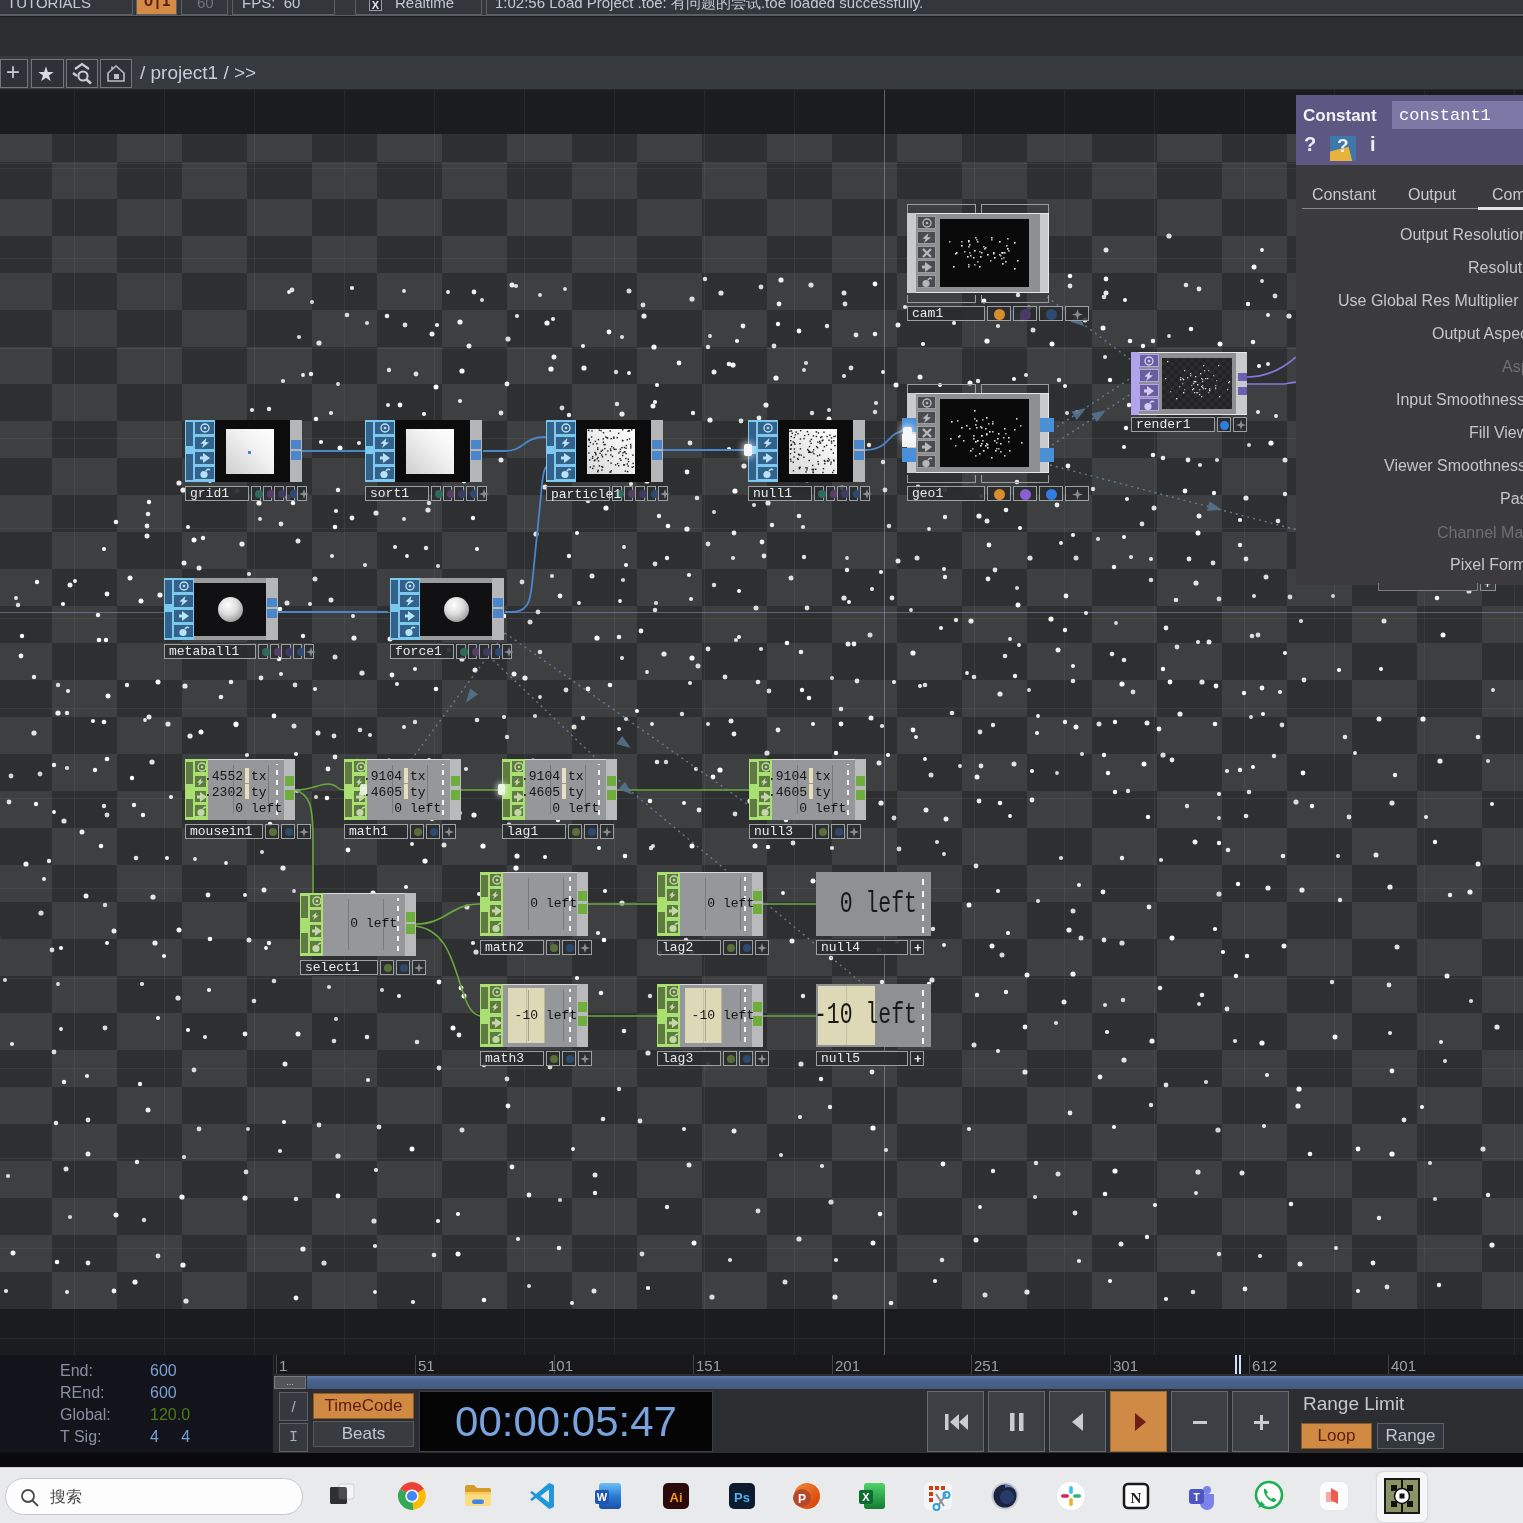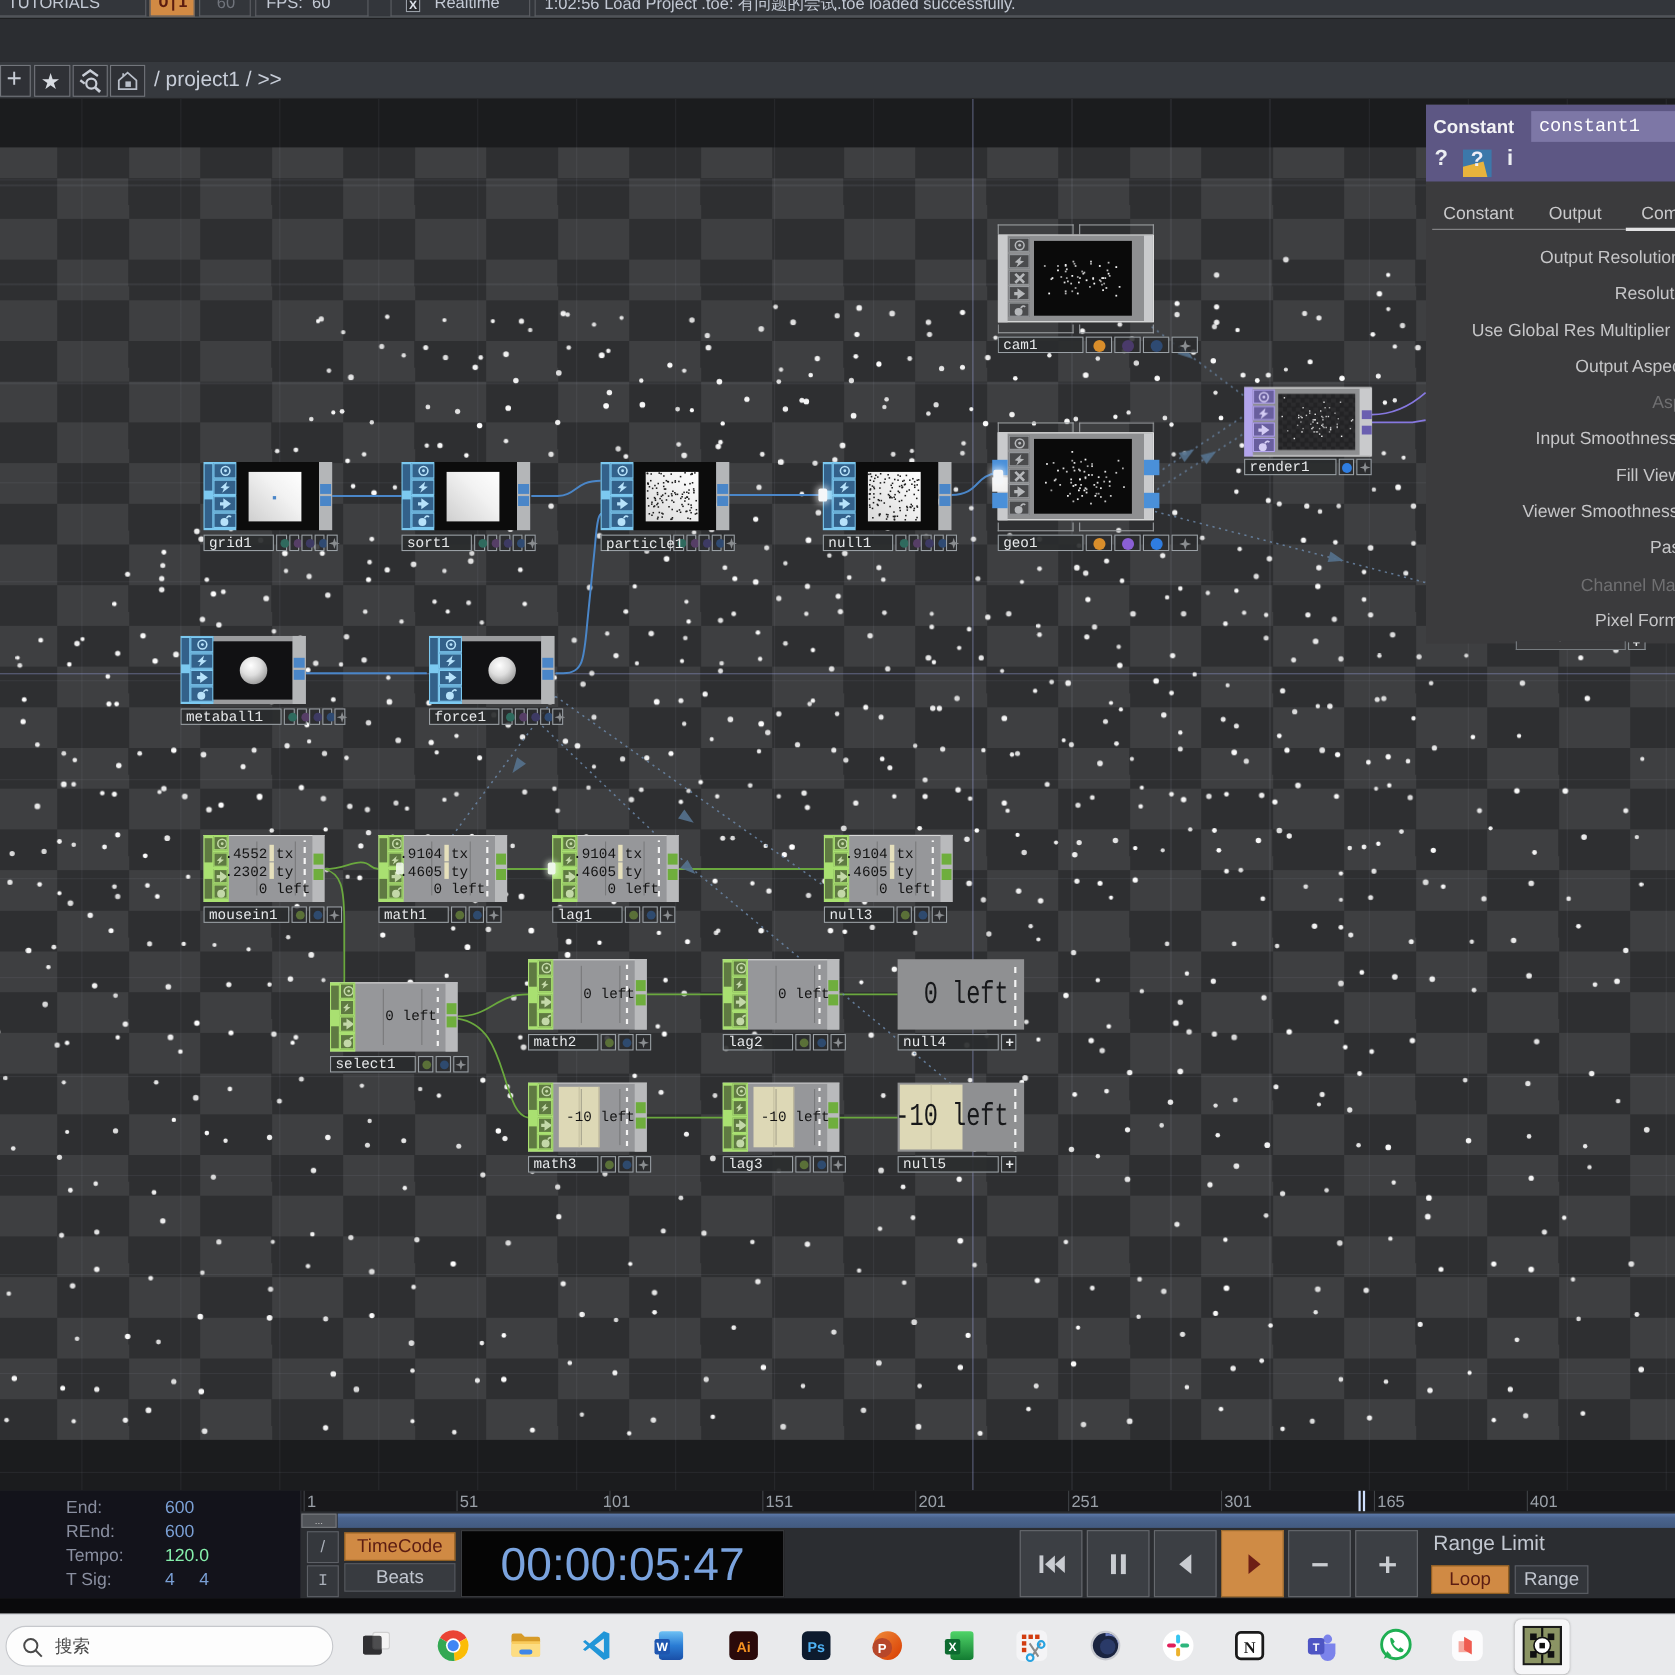--- a/index.html
+++ b/index.html
@@ -2574,42 +2574,42 @@
   </div>
 <div class="abs" style="left:1480px;top:584px;width:16px;height:7px;background:#3a3a3c;border:1px solid #8a9095;border-top:none;overflow:hidden">
     <div class="abs" style="left:3px;top:-7px;color:#e8eaec;font-size:12px;font-weight:bold">+</div>
   </div>
 <div class="abs" style="left:0;top:1355px;width:1523px;height:112px;background:#2b2d31">
     <div class="abs" style="left:0;top:0;width:273px;height:98px;background:#13131b">
       <div class="abs" style="left:60px;top:7px;font-size:16px;color:#8a8fa0">End:</div>
       <div class="abs" style="left:150px;top:7px;font-size:16px;color:#7a9fd4">600</div>
       <div class="abs" style="left:60px;top:29px;font-size:16px;color:#8a8fa0">REnd:</div>
       <div class="abs" style="left:150px;top:29px;font-size:16px;color:#7a9fd4">600</div>
-      <div class="abs" style="left:60px;top:51px;font-size:16px;color:#8a8fa0">Tempo:</div>
-      <div class="abs" style="left:150px;top:51px;font-size:16px;color:#86efac">120.0</div>
+      <div class="abs" style="left:60px;top:51px;font-size:16px;color:#8a8fa0">Global:</div>
+      <div class="abs" style="left:150px;top:51px;font-size:16px;color:#4d7c0f">120.0</div>
       <div class="abs" style="left:60px;top:73px;font-size:16px;color:#8a8fa0">T Sig:</div>
       <div class="abs" style="left:150px;top:73px;font-size:16px;color:#7a9fd4">4 &nbsp; &nbsp; 4</div>
     </div>
     <div class="abs" style="left:274px;top:0;width:1249px;height:19px;background:#18181b;overflow:hidden">
       <div class="abs" style="left:2px;top:0;width:1px;height:19px;background:#3f4246"></div>
       <div class="abs" style="left:5px;top:2px;font-size:15px;color:#9aa0a8">1</div>
       <div class="abs" style="left:141px;top:0;width:1px;height:19px;background:#3f4246"></div>
       <div class="abs" style="left:144px;top:2px;font-size:15px;color:#9aa0a8">51</div>
       <div class="abs" style="left:280px;top:0;width:1px;height:19px;background:#3f4246"></div>
       <div class="abs" style="left:274px;top:2px;font-size:15px;color:#9aa0a8">101</div>
       <div class="abs" style="left:419px;top:0;width:1px;height:19px;background:#3f4246"></div>
       <div class="abs" style="left:422px;top:2px;font-size:15px;color:#9aa0a8">151</div>
       <div class="abs" style="left:558px;top:0;width:1px;height:19px;background:#3f4246"></div>
       <div class="abs" style="left:561px;top:2px;font-size:15px;color:#9aa0a8">201</div>
       <div class="abs" style="left:697px;top:0;width:1px;height:19px;background:#3f4246"></div>
       <div class="abs" style="left:700px;top:2px;font-size:15px;color:#9aa0a8">251</div>
       <div class="abs" style="left:836px;top:0;width:1px;height:19px;background:#3f4246"></div>
       <div class="abs" style="left:839px;top:2px;font-size:15px;color:#9aa0a8">301</div>
       <div class="abs" style="left:975px;top:0;width:1px;height:19px;background:#3f4246"></div>
-      <div class="abs" style="left:978px;top:2px;font-size:15px;color:#9aa0a8">165</div>
+      <div class="abs" style="left:978px;top:2px;font-size:15px;color:#9aa0a8">612</div>
       <div class="abs" style="left:1114px;top:0;width:1px;height:19px;background:#3f4246"></div>
       <div class="abs" style="left:1117px;top:2px;font-size:15px;color:#9aa0a8">401</div>
       <div class="abs" style="left:961px;top:0;width:2px;height:19px;background:#cfe0ff"></div>
       <div class="abs" style="left:965px;top:0;width:2px;height:19px;background:#cfe0ff"></div>
     </div>
     <div class="abs" style="left:274px;top:21px;width:32px;height:13px;background:#515459;border:1px solid #77797e;color:#c8c8c8;font-size:9px;text-align:center;line-height:10px">...</div>
     <div class="abs" style="left:307px;top:21px;width:1216px;height:13px;background:linear-gradient(#5d7aab,#4a648e 30%,#425a80)"></div>
     <div class="abs" style="left:279px;top:37px;width:29px;height:29px;background:#35383d;border:1px solid #5d6066;color:#aab0ba;font-size:15px;text-align:center;line-height:27px">/</div>
     <div class="abs mono" style="left:279px;top:68px;width:29px;height:29px;background:#35383d;border:1px solid #5d6066;color:#aab0ba;font-size:15px;text-align:center;line-height:27px">I</div>
     <div class="abs" style="left:313px;top:38px;width:101px;height:26px;background:#d08a44;border:1px solid #8a5a20;color:#5c1d12;font-size:17px;text-align:center;line-height:24px">TimeCode</div>

